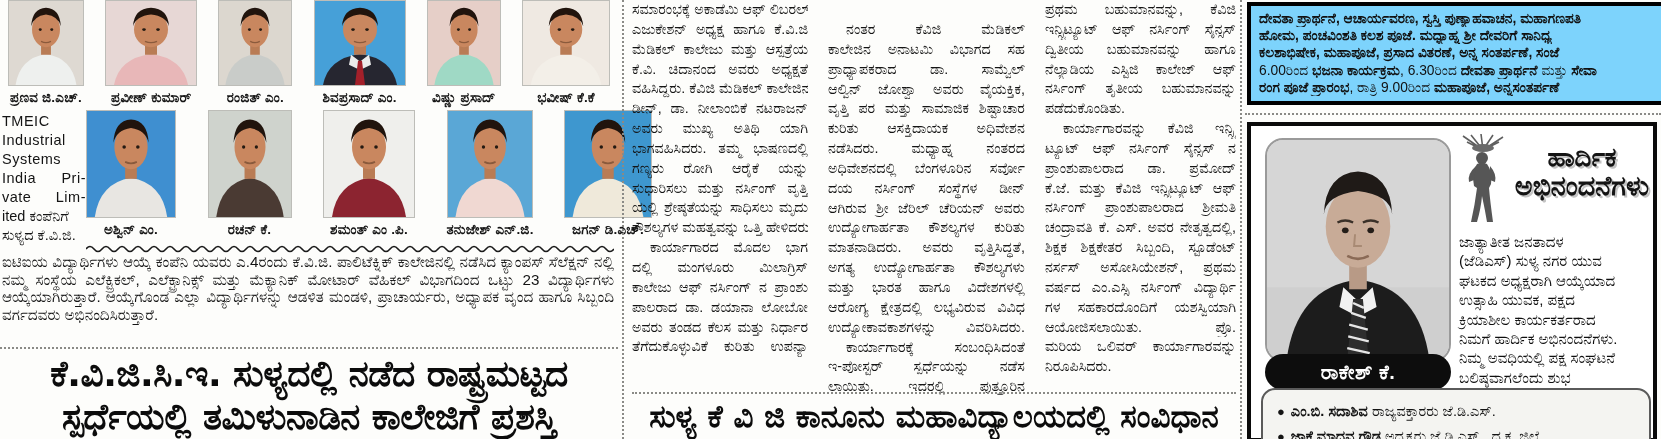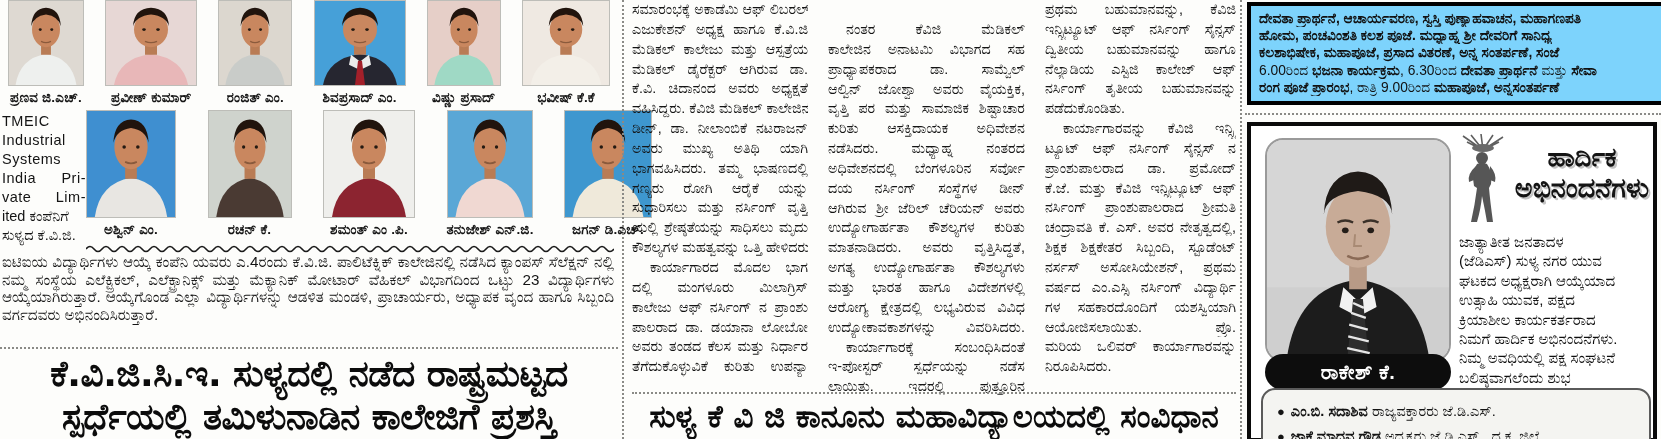--- a/index.html
+++ b/index.html
@@ -94,21 +94,21 @@
   .congrats-head { position:absolute; left:206px; top:8px; width:198px; display:flex; align-items:flex-start; }
   .jds-icon { width:52px; height:94px; flex:none; }
   .congrats-title { flex:1; text-align:center; padding-top:8px; }
   .congrats-title .t1 {
     font-size:26px; font-weight:900; line-height:30px;
     font-family:"DejaVu Sans","Liberation Sans",sans-serif;
     text-shadow:2px 2px 0 #c4c4c4;
   }
   .congrats-title .t2 {
     font-size:27px; font-weight:900; line-height:32px;
-    font-family:Liberation Serif, serif;
+    font-family:Liberation Mono, monospace;
     text-shadow:2px 2px 0 #c4c4c4;
   }
   .congrats-body {
     position:absolute; left:208px; top:106px; width:196px;
     font-size:15px; line-height:19.4px; white-space:pre-line; color:#0f0f0f;
   }
   .endorser-box {
     position:absolute; left:10px; top:262px; width:390px; height:70px;
     border:2.5px solid #5a5a5a; border-radius:14px; background:#f4f4f1;
     padding:9px 12px 0 14px; font-size:14.5px; line-height:25px;
@@ -319,21 +319,20 @@
   </section>
 
   <div class="vdiv" style="left:622px"></div>
 
   <section class="article">
     <div class="article-cols">
       <div class="acol" id="col-1">
           <div class="aline">ಸಮಾರಂಭಕ್ಕೆ ಅಕಾಡೆಮಿ ಆಫ್ ಲಿಬರಲ್</div>
           <div class="aline">ಎಜುಕೇಶನ್ ಅಧ್ಯಕ್ಷ ಹಾಗೂ ಕೆ.ವಿ.ಜಿ</div>
           <div class="aline">ಮೆಡಿಕಲ್ ಕಾಲೇಜು ಮತ್ತು ಆಸ್ಪತ್ರೆಯ</div>
-          <div class="aline">ಮೆಡಿಕಲ್ ಡೈರೆಕ್ಟರ್ ಆಗಿರುವ ಡಾ.</div>
           <div class="aline">ಕೆ.ವಿ. ಚಿದಾನಂದ ಅವರು ಅಧ್ಯಕ್ಷತೆ</div>
           <div class="aline">ವಹಿಸಿದ್ದರು. ಕೆವಿಜಿ ಮೆಡಿಕಲ್ ಕಾಲೇಜಿನ</div>
           <div class="aline">ಡೀನ್, ಡಾ. ನೀಲಾಂಬಿಕೆ ನಟರಾಜನ್</div>
           <div class="aline">ಅವರು ಮುಖ್ಯ ಅತಿಥಿ ಯಾಗಿ</div>
           <div class="aline">ಭಾಗವಹಿಸಿದರು. ತಮ್ಮ ಭಾಷಣದಲ್ಲಿ</div>
           <div class="aline">ಗಣ್ಯರು ರೋಗಿ ಆರೈಕೆ ಯನ್ನು</div>
           <div class="aline">ಸುಧಾರಿಸಲು ಮತ್ತು ನರ್ಸಿಂಗ್ ವೃತ್ತಿ</div>
           <div class="aline">ಯಲ್ಲಿ ಶ್ರೇಷ್ಠತೆಯನ್ನು ಸಾಧಿಸಲು ಮೃದು</div>
           <div class="aline">ಕೌಶಲ್ಯಗಳ ಮಹತ್ವವನ್ನು ಒತ್ತಿ ಹೇಳಿದರು.</div>
           <div class="aline indent">ಕಾರ್ಯಾಗಾರದ ಮೊದಲ ಭಾಗ</div>

